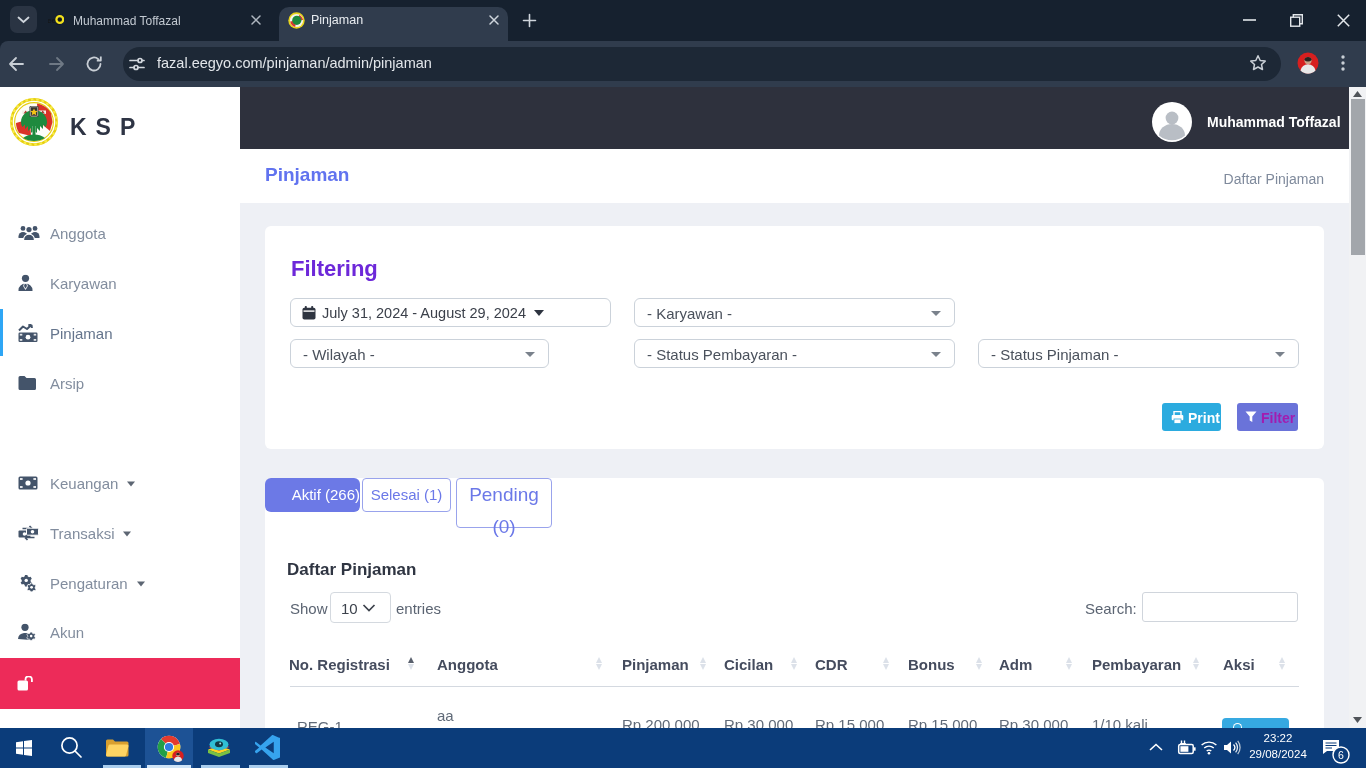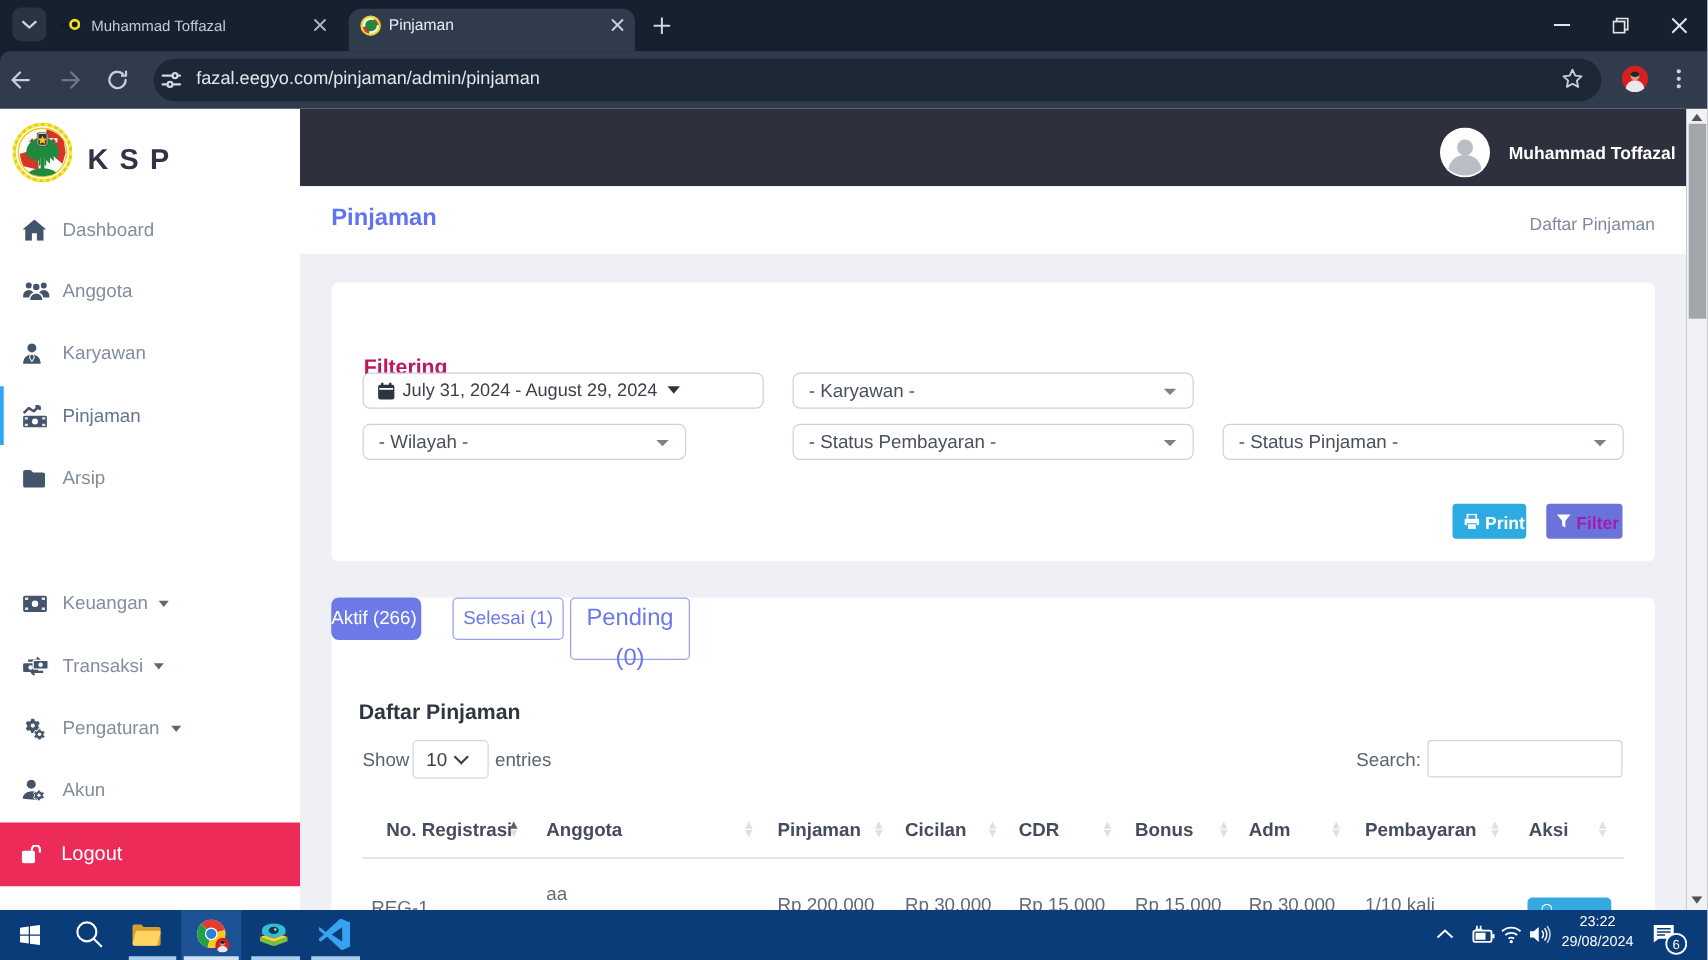--- a/index.html
+++ b/index.html
@@ -136,26 +136,20 @@
       <path d="M30.5 15.5 l2.2 -3 l2.2 3 Z" fill="#b03a30"></path>
       <path d="M24 12 C31 12 37 17 37 24 C37 26 36.4 27.6 35.5 29 L33 26.5 L33 31 L30 28 L30 33 L27 30 L27 35 L25.5 33.5 L25.5 28 L22.5 28 L22.5 33.5 L21 35 L21 30 L18 33 L18 28 L15 31 L15 26.5 L12.5 29 C11.6 27.6 11 26 11 24 C11 17 17 12 24 12 Z" fill="#1e8a3e"></path>
       <rect x="22.5" y="26" width="3" height="14" fill="#1e8a3e"></rect>
       <path d="M13 40 C16 37.5 20 36.5 24 36.5 C28 36.5 32 37.5 35 40 C32 42 28 43 24 43 C20 43 16 42 13 40 Z" fill="#1e8a3e"></path>
       <rect x="19.5" y="8" width="9" height="11" rx="1.2" fill="#33332f"></rect>
       <rect x="20.3" y="8.8" width="7.4" height="9.4" rx="0.8" fill="none" stroke="#c9c6bd" stroke-width="0.8"></rect>
       <path d="M24 10.5 l1.1 2.3 l2.5 0.25 l-1.85 1.7 l0.55 2.45 l-2.3 -1.3 l-2.3 1.3 l0.55 -2.45 l-1.85 -1.7 l2.5 -0.25 Z" fill="#f5c518"></path>
     </svg>
     <div class="abs" style="left:70px;top:27px;font-size:23px;font-weight:bold;letter-spacing:9px;color:#2e3444;">KSP</div>
 
-    <div class="mi" style="top:79px;">
-        <svg width="19" height="17" viewBox="0 0 19 17">
-          <path d="M9.5 0 L19 8 L16.8 8 L16.8 17 L11.5 17 L11.5 11 L7.5 11 L7.5 17 L2.2 17 L2.2 8 L0 8 Z" fill="#44546a"></path>
-        </svg>
-        <span class="t">Dashboard</span>
-      </div>
     <div class="mi" style="top:128px;">
         <svg width="22" height="16" viewBox="0 0 22 16">
           <circle cx="5" cy="3.4" r="2.4" fill="#44546a"></circle>
           <circle cx="17" cy="3.4" r="2.4" fill="#44546a"></circle>
           <circle cx="11" cy="4.6" r="2.9" fill="#fff" stroke="#fff" stroke-width="1.4"></circle>
           <circle cx="11" cy="4.6" r="2.6" fill="#44546a"></circle>
           <path d="M0.5 11.5 a4.5 4.5 0 0 1 9 0 l0 1.5 l-9 0 Z" fill="#44546a"></path>
           <path d="M12.5 11.5 a4.5 4.5 0 0 1 9 0 l0 1.5 l-9 0 Z" fill="#44546a"></path>
           <path d="M5.6 14.5 a5.4 5.4 0 0 1 10.8 0 l0 1 l-10.8 0 Z" fill="#44546a" stroke="#fff" stroke-width="1.2"></path>
         </svg>
@@ -229,36 +223,35 @@
         <span class="t">Akun</span>
       </div>
 
     <div class="abs" style="left:0px;top:222px;width:3px;height:47px;background:#2ea6f5;"></div>
 
     <div class="abs" style="left:0px;top:571px;width:240px;height:51px;background:#ed2b59;"></div>
     <svg class="abs" style="left:17px;top:589px;" width="17" height="15" viewBox="0 0 17 15">
         <rect x="0.5" y="4.5" width="10.5" height="10" rx="1.5" fill="#fff"></rect>
         <path d="M8.5 4.5 L8.5 3.5 a3.2 3.2 0 0 1 6.4 0 L14.9 6" fill="none" stroke="#fff" stroke-width="1.8"></path>
       </svg>
-    <div class="abs" style="left:49px;top:575px;width:100px;height:44px;line-height:44px;font-size:16px;color:#fff;">Logout</div>
 
     <div class="abs" id="navbar"></div>
     <svg class="abs" style="left:1152px;top:15px;" width="40" height="40" viewBox="0 0 40 40">
         <circle cx="20" cy="20" r="20" fill="#fff"></circle>
         <circle cx="20" cy="16" r="6.4" fill="#b9bec5"></circle>
         <path d="M7 33.5 a13 11.5 0 0 1 26 0 a20 20 0 0 1 -26 0 Z" fill="#b9bec5"></path>
       </svg>
     <div class="abs" style="left:1207px;top:27px;font-size:14px;font-weight:bold;color:#fff;white-space:nowrap;">Muhammad Toffazal</div>
 
     <div class="abs" id="crumb"></div>
     <div class="abs" style="left:265px;top:77px;font-size:19px;font-weight:bold;color:#6173ef;">Pinjaman</div>
     <div class="abs" style="left:1150px;top:84px;width:174px;text-align:right;font-size:14px;color:#7f8a9c;">Daftar Pinjaman</div>
 
     <div class="card" style="left:265px;top:139px;width:1059px;height:223px;"></div>
-    <div class="abs" style="left:291px;top:169px;font-size:17px;font-weight:bold;color:#be185d;margin-top:28px;">Filtering</div>
+    <div class="abs" style="left:291px;top:169px;font-size:22px;font-weight:bold;color:#6d28d9;">Filtering</div>
 
     <div class="inp" style="left:290px;top:211px;width:321px;">
       <svg style="position:absolute;left:11px;top:7px;" width="14" height="14" viewBox="0 0 14 14">
           <rect x="0.5" y="1.8" width="13" height="11.7" rx="1.8" fill="#2e3440"></rect>
           <rect x="2.8" y="0" width="2" height="3.6" rx="0.8" fill="#2e3440"></rect>
           <rect x="9.2" y="0" width="2" height="3.6" rx="0.8" fill="#2e3440"></rect>
           <rect x="1.5" y="4.4" width="11" height="1.4" fill="#fff"></rect>
         </svg>
       <span class="ph" style="left:31px;color:#3b404a;font-size:14.5px;">July 31, 2024 - August 29, 2024<span style="display:inline-block;margin-left:8px;vertical-align:2px;width:0;height:0;border-left:5.5px solid transparent;border-right:5.5px solid transparent;border-top:6px solid #2e3440;"></span></span>
     </div>
@@ -287,37 +280,37 @@
         <rect x="3" y="8" width="7" height="4.5" fill="#fff" stroke="#2babdf" stroke-width="0.8"></rect>
       </svg>
     <div class="abs" style="left:1188px;top:323px;font-size:14px;font-weight:bold;color:#fff;">Print</div>
     <div class="abs" style="left:1237px;top:316px;width:61px;height:28px;background:#6a73d9;border-radius:3px;"></div>
     <svg class="abs" style="left:1245px;top:324px;" width="12" height="12" viewBox="0 0 12 12">
         <path d="M0.5 0.5 L11.5 0.5 L7.3 5.5 L7.3 11 L4.7 9.5 L4.7 5.5 Z" fill="#fff"></path>
       </svg>
     <div class="abs" style="left:1261px;top:323px;font-size:14px;font-weight:bold;color:#a21caf;">Filter</div>
 
     <div class="card" style="left:265px;top:391px;width:1059px;height:250px;border-radius:6px 6px 0 0;"></div>
-    <div class="abs" style="left:265px;top:391px;width:72px;height:34px;background:#6c79e6;border-radius:6px;color:#fff;font-size:15px;text-align:left;line-height:34px;">Aktif (266)</div>
+    <div class="abs" style="left:265px;top:391px;width:95px;height:34px;background:#6c79e6;border-radius:6px;color:#fff;font-size:15px;text-align:right;line-height:34px;">Aktif (266)</div>
     <div class="abs" style="left:362px;top:391px;width:89px;height:34px;background:#fff;border:1px solid #99a3ec;border-radius:4px;color:#6b78e8;font-size:15px;text-align:center;line-height:32px;">Selesai (1)</div>
     <div class="abs" style="left:456px;top:391px;width:96px;height:50px;background:#fff;border:1px solid #99a3ec;border-radius:4px;color:#6b78e8;font-size:19px;text-align:center;line-height:32px;">Pending (0)</div>
 
     <div class="abs" style="left:287px;top:473px;font-size:17px;font-weight:bold;color:#2f3542;">Daftar Pinjaman</div>
     <div class="abs" style="left:290px;top:513px;font-size:15px;color:#5b6472;">Show</div>
     <div class="abs" style="left:330px;top:505px;width:61px;height:31px;border:1px solid #d4d9df;border-radius:4px;background:#fff;"></div>
     <div class="abs" style="left:341px;top:513px;font-size:15px;color:#3c424c;">10</div>
     <svg class="abs" style="left:362px;top:517px;" width="14" height="8" viewBox="0 0 14 8">
         <path d="M1.5 1 L7 6.5 L12.5 1" stroke="#3c424c" stroke-width="1.7" fill="none"></path>
       </svg>
     <div class="abs" style="left:396px;top:513px;font-size:15px;color:#5b6472;">entries</div>
     <div class="abs" style="left:1085px;top:513px;font-size:15px;color:#5b6472;">Search:</div>
     <div class="abs" style="left:1142px;top:505px;width:156px;height:30px;border:1px solid #d0d5dc;border-radius:3px;background:#fff;"></div>
 
     <div class="abs" style="left:290px;top:599px;width:1009px;height:1px;background:#d4d9e0;"></div>
-    <div class="th" style="left:309px;top:569px;">No. Registrasi</div>
+    <div class="th" style="left:289px;top:569px;">No. Registrasi</div>
     <div class="th" style="left:437px;top:569px;">Anggota</div>
     <div class="th" style="left:622px;top:569px;">Pinjaman</div>
     <div class="th" style="left:724px;top:569px;">Cicilan</div>
     <div class="th" style="left:815px;top:569px;">CDR</div>
     <div class="th" style="left:908px;top:569px;">Bonus</div>
     <div class="th" style="left:999px;top:569px;">Adm</div>
     <div class="th" style="left:1092px;top:569px;">Pembayaran</div>
     <div class="th" style="left:1223px;top:569px;">Aksi</div>
     <div class="sort" style="left:408px;top:570px;">
         <div class="u" style="border-bottom-color:#59606d;"></div>

